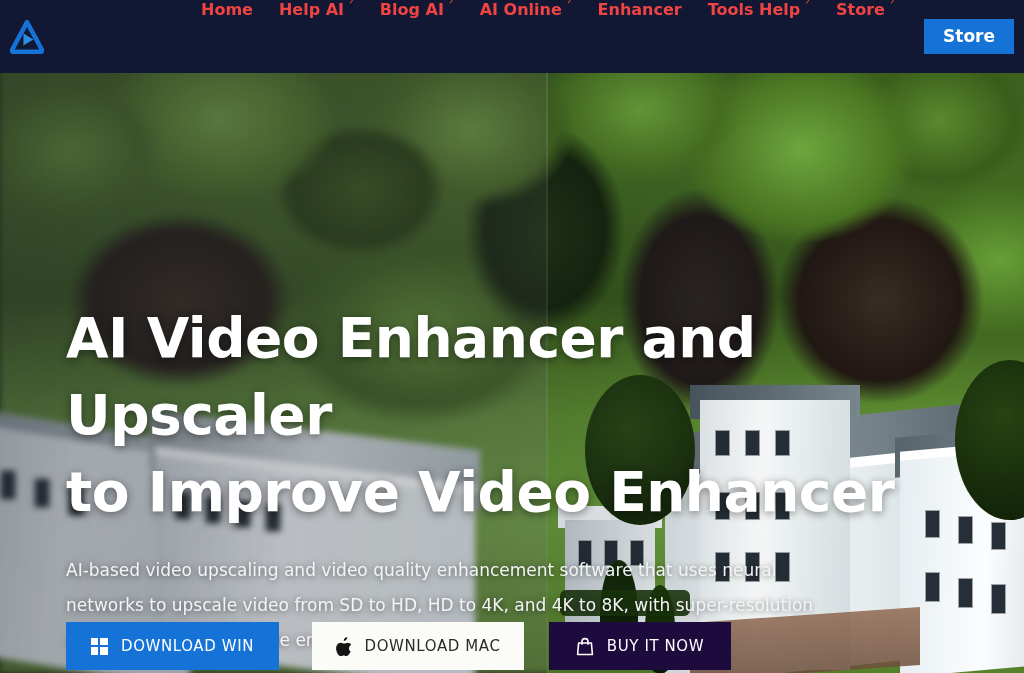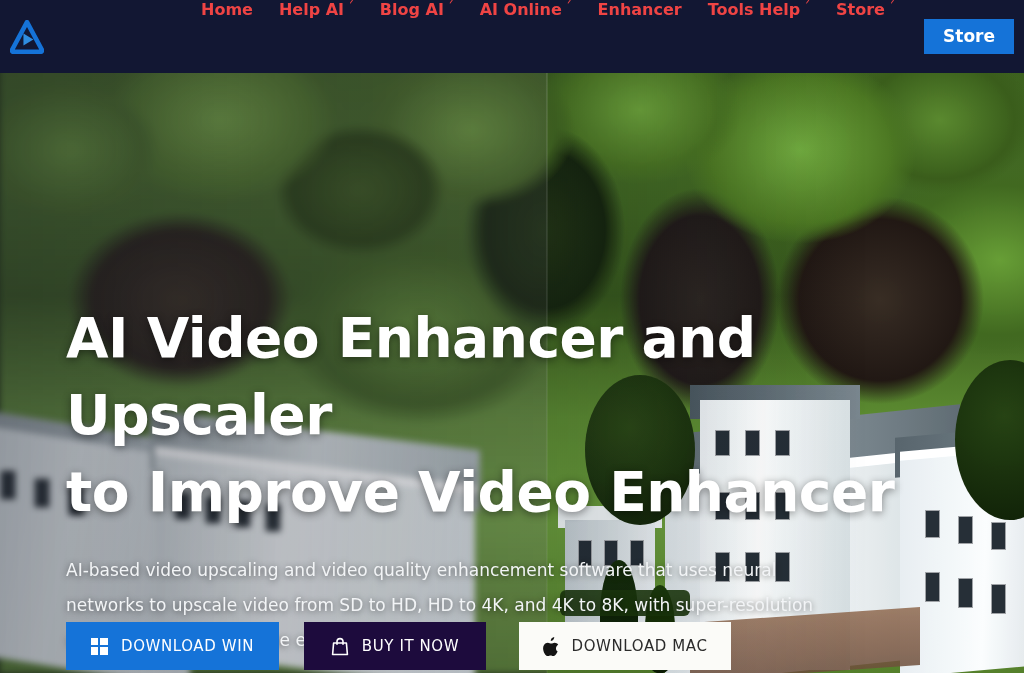--- a/index.html
+++ b/index.html
@@ -302,35 +302,35 @@
         <span class="win-ico">
             <i></i>
             <i></i>
             <i></i>
             <i></i>
           </span>
       </span>
       <span>DOWNLOAD WIN</span>
     </button>
 
+    <button class="btn btn-mac">
+      <span class="ico">
+        <svg width="16" height="19" viewBox="0 0 16 19" aria-hidden="true">
+          <path d="M11.2 0c.1 1-.3 2-.9 2.7-.6.7-1.6 1.3-2.5 1.2-.1-1 .4-2 .9-2.6C9.4.6 10.4.1 11.2 0z" fill="#141414"></path>
+          <path d="M14.6 14.3c-.4 1-.6 1.4-1.1 2.2-.7 1.2-1.8 2.6-3 2.6-1.1 0-1.4-.7-2.9-.7-1.5 0-1.8.7-2.9.8-1.3 0-2.3-1.3-3-2.4C-.2 13.6-.4 9.9 1 8c1-1.4 2.4-2.2 3.8-2.2 1.4 0 2.3.8 3.5.8 1.1 0 1.8-.8 3.4-.8 1.3 0 2.6.7 3.5 1.9-3.1 1.7-2.6 6.1-.6 6.6z" fill="#141414"></path>
+        </svg>
+      </span>
+      <span>DOWNLOAD MAC</span>
+    </button>
+
     <button class="btn btn-buy">
       <span class="ico">
         <svg width="18" height="19" viewBox="0 0 18 19" aria-hidden="true">
           <path d="M2.6 6h12.8l1 11.5H1.6L2.6 6z" fill="none" stroke="#ffffff" stroke-width="1.6" stroke-linejoin="round"></path>
           <path d="M6 7.3V4.6a3 3 0 0 1 6 0v2.7" fill="none" stroke="#ffffff" stroke-width="1.6" stroke-linecap="round"></path>
         </svg>
       </span>
       <span>BUY IT NOW</span>
     </button>
 
-    <button class="btn btn-mac">
-      <span class="ico">
-        <svg width="16" height="19" viewBox="0 0 16 19" aria-hidden="true">
-          <path d="M11.2 0c.1 1-.3 2-.9 2.7-.6.7-1.6 1.3-2.5 1.2-.1-1 .4-2 .9-2.6C9.4.6 10.4.1 11.2 0z" fill="#141414"></path>
-          <path d="M14.6 14.3c-.4 1-.6 1.4-1.1 2.2-.7 1.2-1.8 2.6-3 2.6-1.1 0-1.4-.7-2.9-.7-1.5 0-1.8.7-2.9.8-1.3 0-2.3-1.3-3-2.4C-.2 13.6-.4 9.9 1 8c1-1.4 2.4-2.2 3.8-2.2 1.4 0 2.3.8 3.5.8 1.1 0 1.8-.8 3.4-.8 1.3 0 2.6.7 3.5 1.9-3.1 1.7-2.6 6.1-.6 6.6z" fill="#141414"></path>
-        </svg>
-      </span>
-      <span>DOWNLOAD MAC</span>
-    </button>
-
   </div>
 
 </div>
 
 </body></html>

